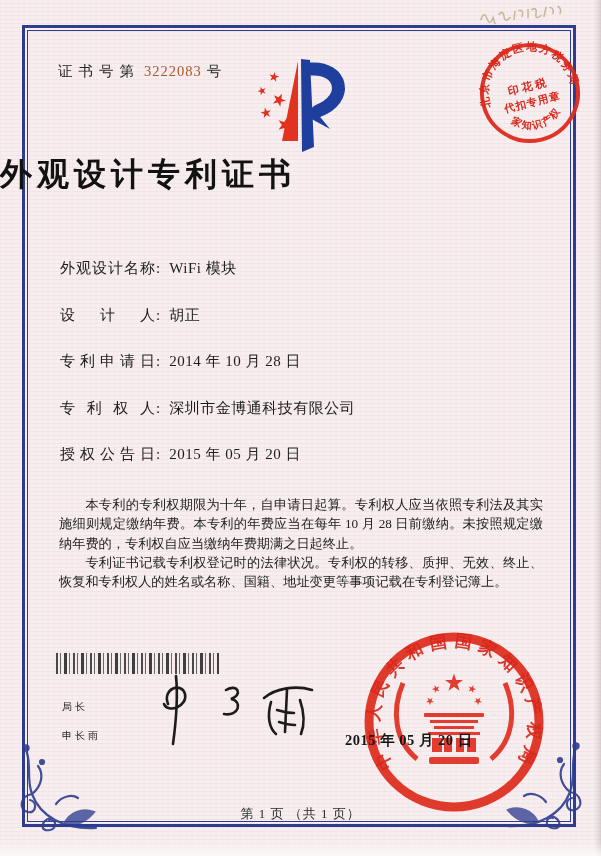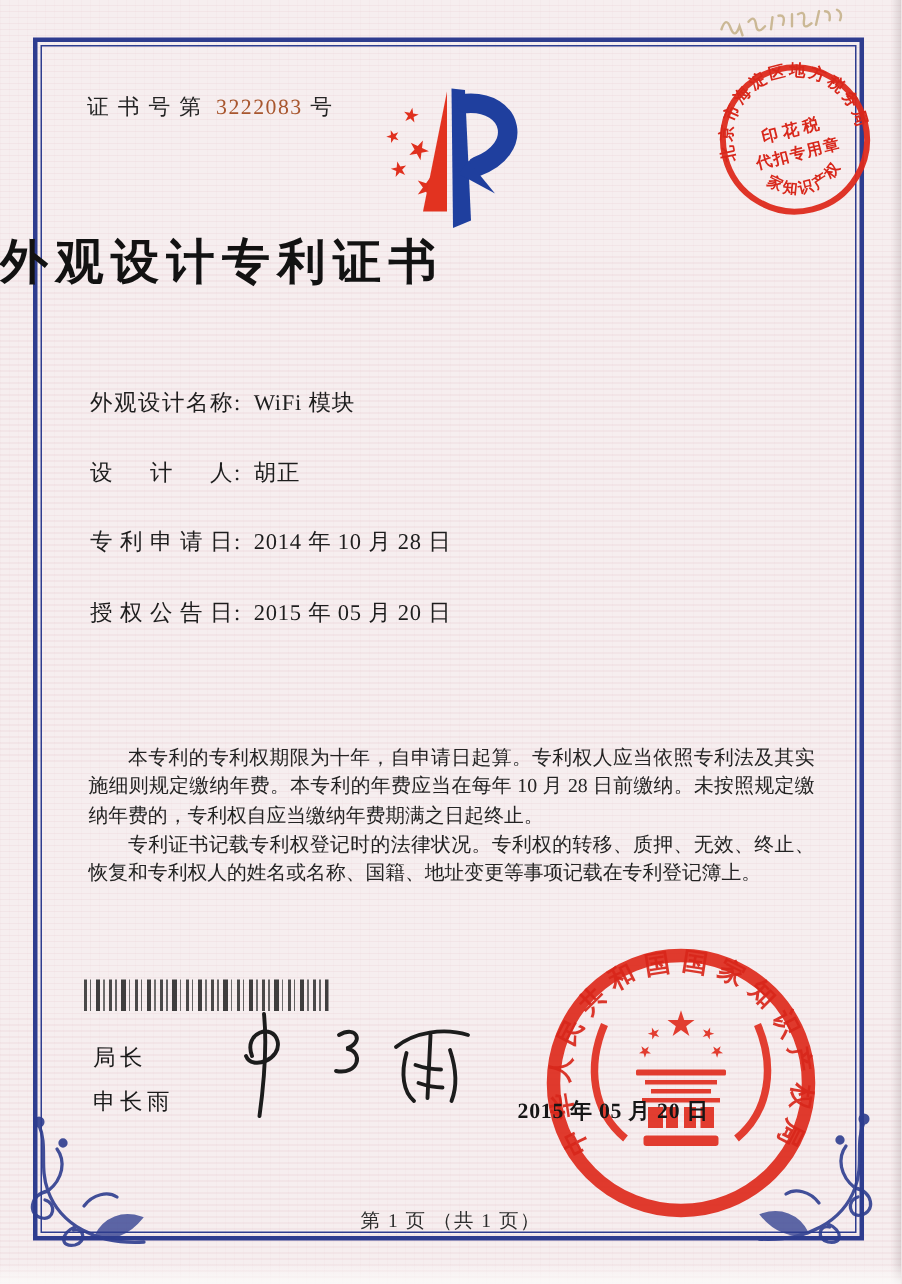--- a/index.html
+++ b/index.html
@@ -41,21 +41,21 @@
   .body-text p{margin:0;text-indent:2em;}
 
   .barcode{position:absolute;left:56px;top:653px;width:163px;height:21px;opacity:.85;z-index:2;
     background:repeating-linear-gradient(90deg,
       #2c2c2c 0 2px, rgba(0,0,0,0) 2px 4px,
       #4a4a4a 4px 5px, rgba(0,0,0,0) 5px 8px,
       #1f1f1f 8px 11px, rgba(0,0,0,0) 11px 13px,
       #565656 13px 14px, rgba(0,0,0,0) 14px 17px);}
 
   .director{position:absolute;left:62px;top:692px;z-index:2;
-    font-size:15px;color:#1a1a1a;letter-spacing:3px;line-height:29px;}
+    font-size:10px;color:#1a1a1a;letter-spacing:3px;line-height:29px;}
   .signature{position:absolute;left:138px;top:668px;width:190px;height:82px;z-index:3;}
 
   .seal-office{position:absolute;left:351px;top:627px;width:206px;height:192px;z-index:3;}
   .issue-date{position:absolute;left:345px;top:731px;z-index:5;
     font-size:14.5px;font-weight:600;color:#161616;letter-spacing:.5px;}
   .seal-tax{position:absolute;left:477px;top:40px;width:106px;height:106px;z-index:4;
     transform:rotate(-14deg);}
   .handwriting{position:absolute;left:478px;top:5px;width:112px;height:23px;opacity:.55;z-index:2;}
 
   .footer{position:absolute;left:0;top:805px;width:100%;text-align:center;z-index:2;
@@ -104,20 +104,23 @@
 
 <div class="fields">
   <div class="field-row">
     <span class="f-label">外观设计名称</span><span class="f-colon">:</span><span class="f-value">WiFi 模块</span>
   </div>
   <div class="field-row">
     <span class="f-label">设计人</span><span class="f-colon">:</span><span class="f-value">胡正</span>
   </div>
   <div class="field-row">
     <span class="f-label">专利申请日</span><span class="f-colon">:</span><span class="f-value">2014 年 10 月 28 日</span>
+  </div>
+  <div class="field-row">
+    <span class="f-label">专利权人</span><span class="f-colon">:</span><span class="f-value">深圳市金博通科技有限公司</span>
   </div>
   <div class="field-row">
     <span class="f-label">授权公告日</span><span class="f-colon">:</span><span class="f-value">2015 年 05 月 20 日</span>
   </div>
 </div>
 
 <div class="body-text">
   <p>本专利的专利权期限为十年，自申请日起算。专利权人应当依照专利法及其实施细则规定缴纳年费。本专利的年费应当在每年 10 月 28 日前缴纳。未按照规定缴纳年费的，专利权自应当缴纳年费期满之日起终止。</p>
   <p>专利证书记载专利权登记时的法律状况。专利权的转移、质押、无效、终止、恢复和专利权人的姓名或名称、国籍、地址变更等事项记载在专利登记簿上。</p>
 </div>

